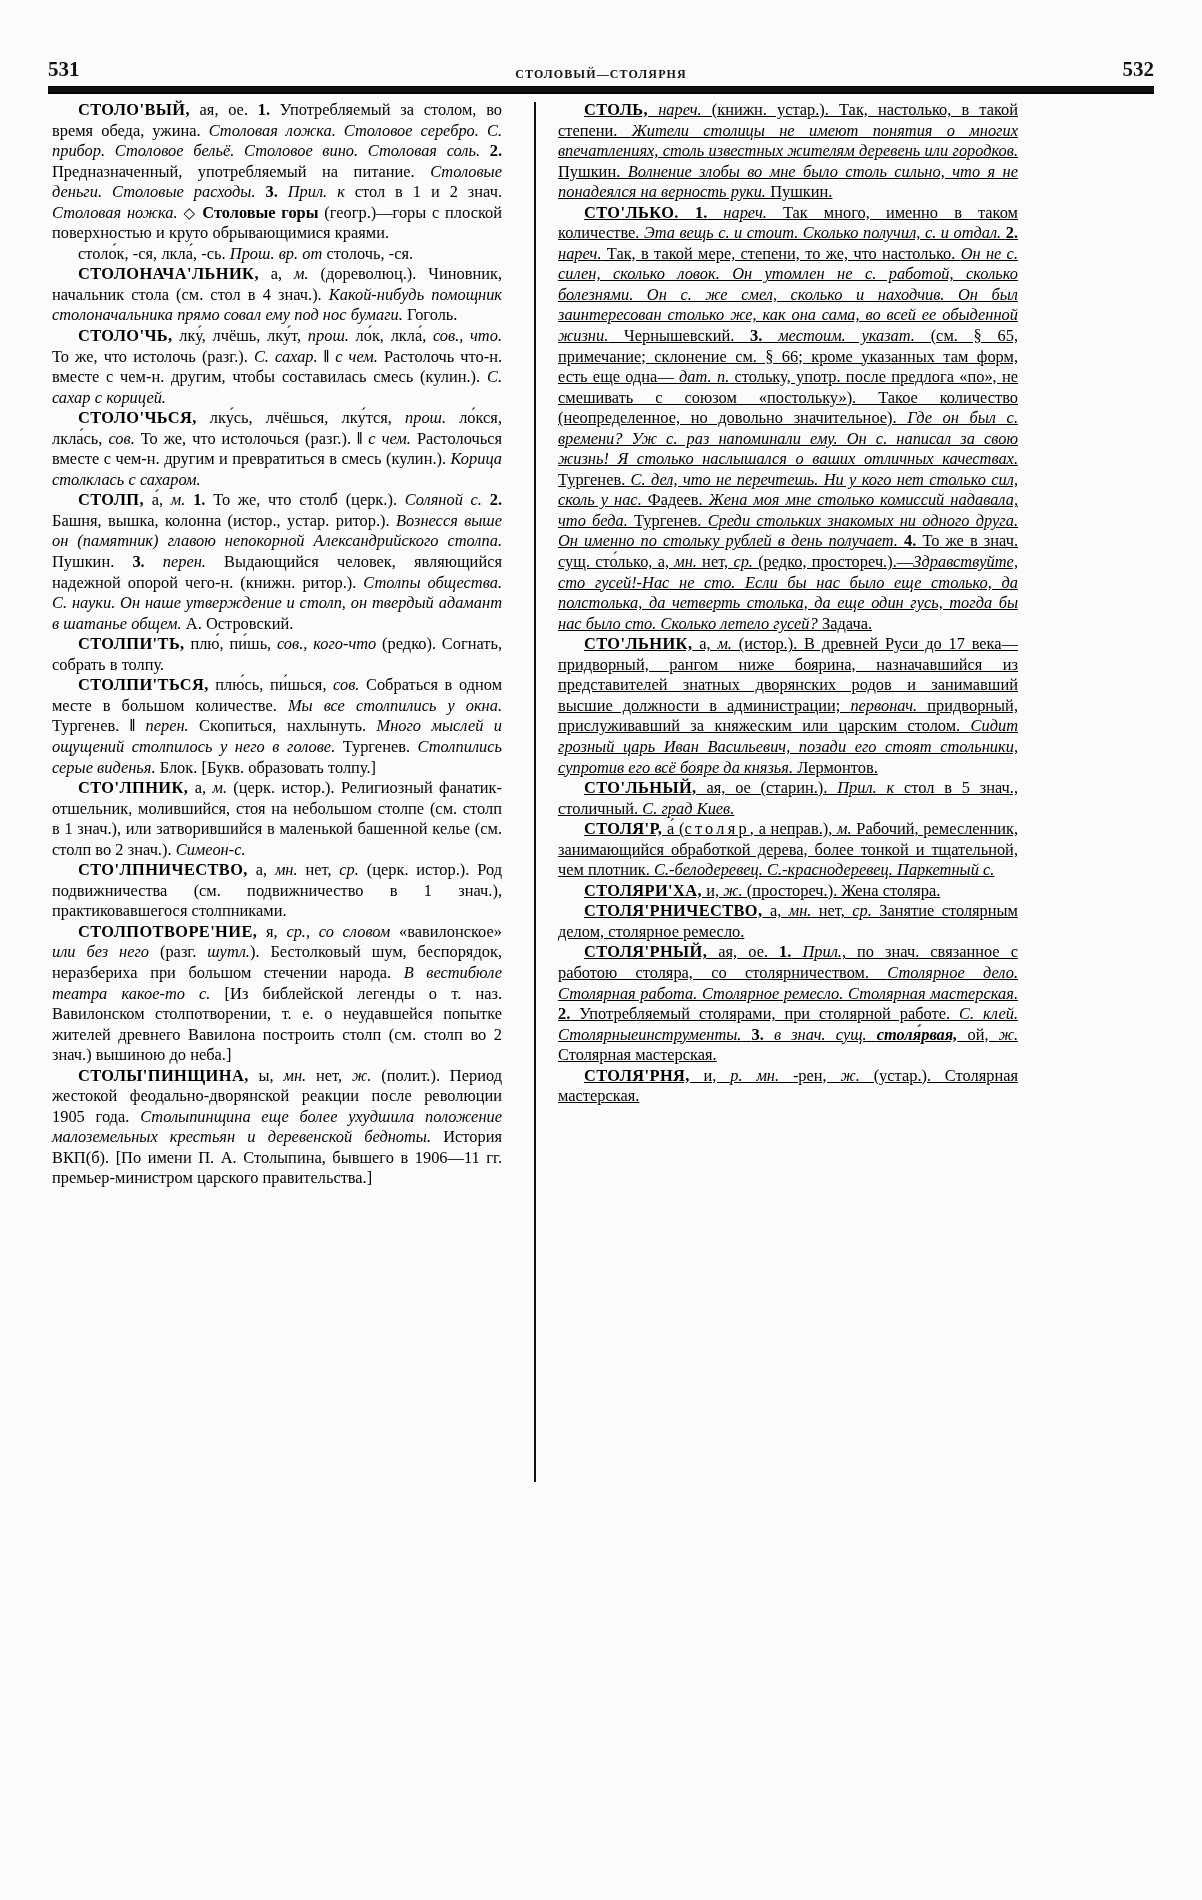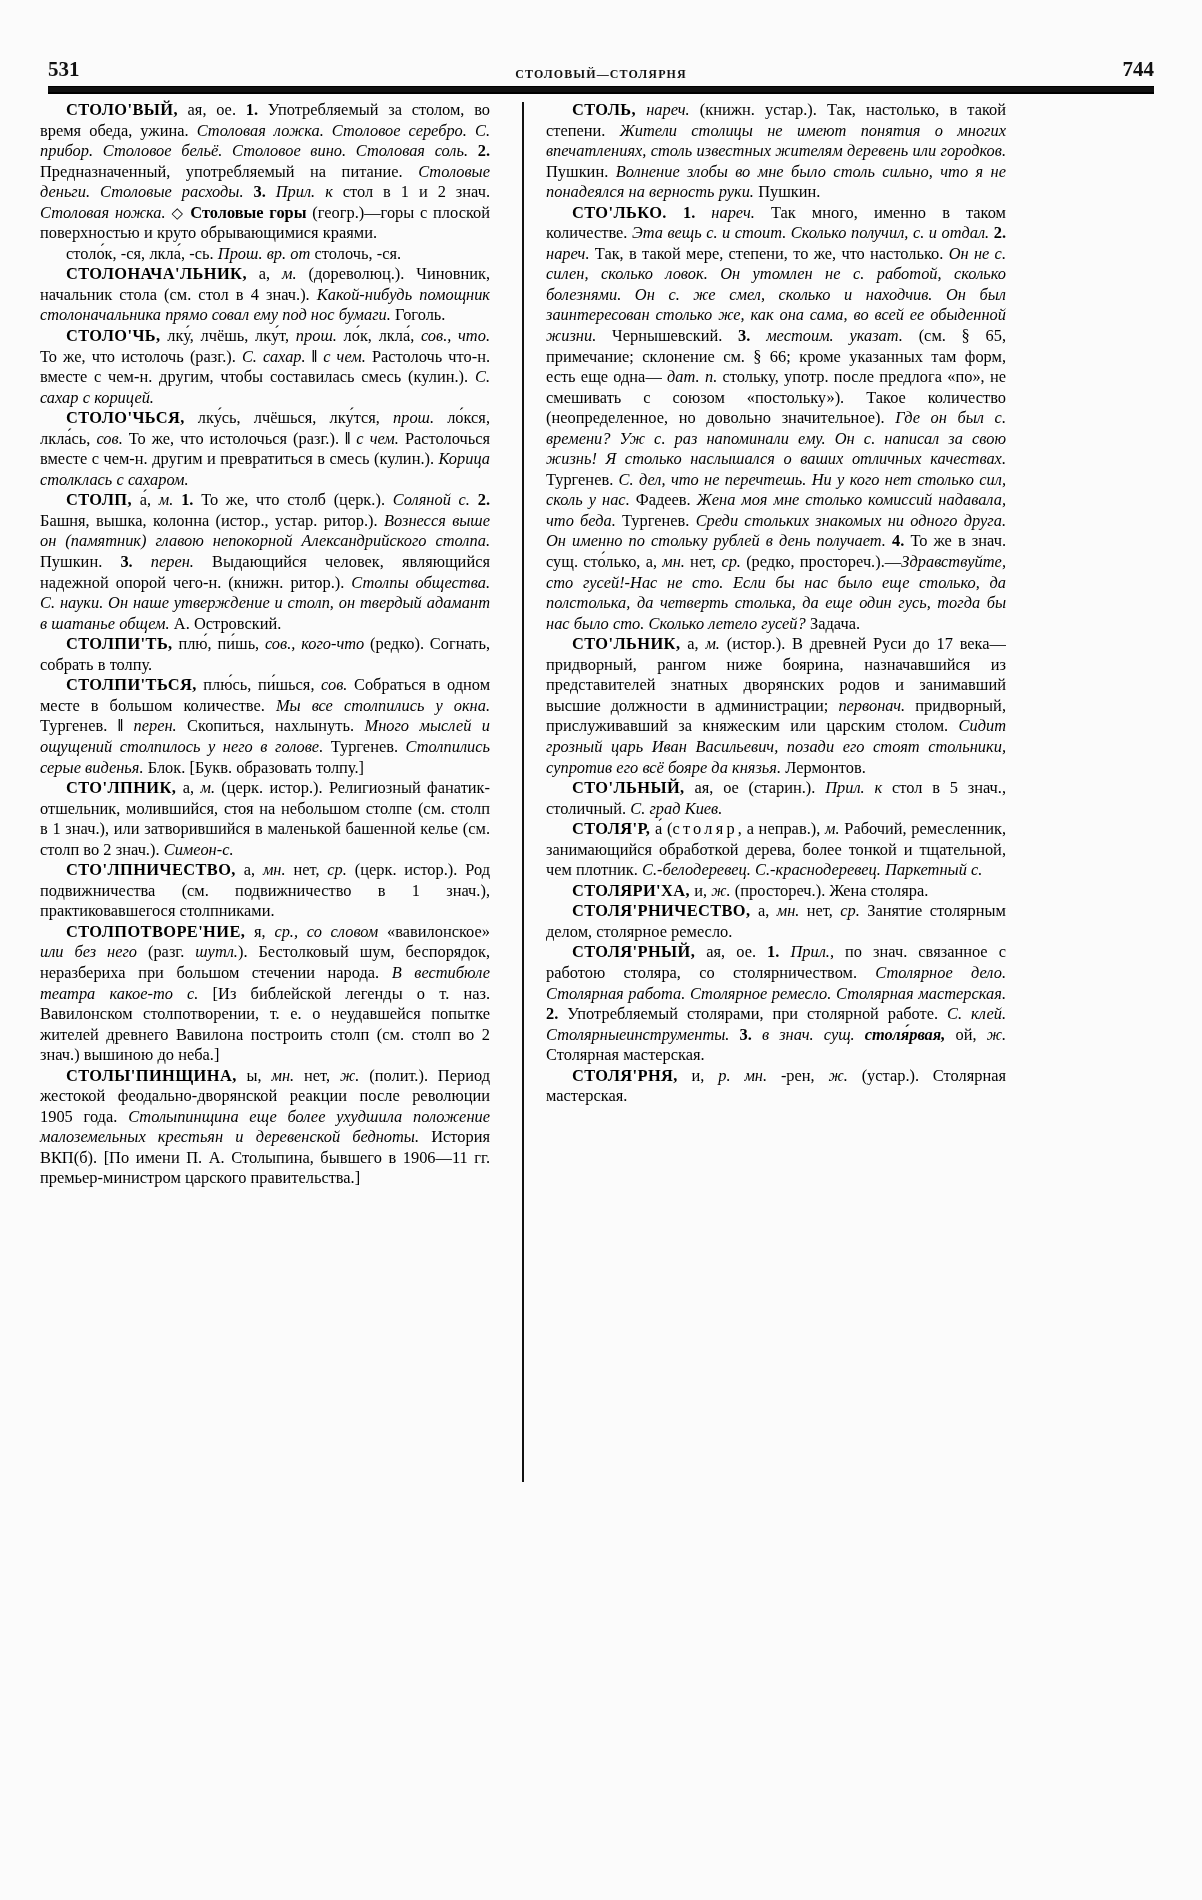--- a/index.html
+++ b/index.html
@@ -58,39 +58,39 @@
     width: 1106px;
     height: 5px;
     background: #111;
     border-top: 1px solid #000;
     border-bottom: 2px solid #000;
   }
 
   
   .columns {
     position: absolute;
-    left: 40px;
+    left: 52px;
     top: 100px;
     width: 1106px;
     height: 1752px;
     display: flex;
     gap: 6px;
   }
   .col {
     width: 476px;
     box-sizing: border-box;
     font-size: 16.4px;
     line-height: 20.55px;
     text-align: justify;
     text-justify: inter-word;
     hyphens: none;
     word-spacing: 0.1px;
   }
   .col-left  { padding-right: 26px; }
-  .col-right { padding-left: 16px; }
+  .col-right { padding-left: 16px; text-decoration: underline; }
   .col-divider {
     width: 2px;
     background: #111;
     margin: 2px 0 370px 0;
     flex: 0 0 2px;
   }
 
   
   .entry {
     margin: 0;
@@ -109,21 +109,21 @@
   .dia { font-weight: 700; font-size: 15px; }
 </style>
 </head>
 <body>
 
 <div class="page">
 
   <div class="running-head">
     <span class="folio">531</span>
     <span class="head-title">СТОЛОВЫЙ—СТОЛЯРНЯ</span>
-    <span class="folio">744</span>
+    <span class="folio">532</span>
   </div>
 
   <div class="rule"></div>
 
   <div class="columns">
     <div class="col col-left" id="col-left">
         <p class="entry"><span class="hw">СТОЛО'ВЫЙ,</span> ая, ое. <span class="b">1.</span> Употребляемый за столом, во время обеда, ужина. <span class="i">Столовая ложка. Столовое серебро. С. прибор. Столовое бельё. Столовое вино. Столовая соль.</span> <span class="b">2.</span> Предназначенный, употребляемый на питание. <span class="i">Столовые деньги. Столовые расходы.</span> <span class="b">3.</span> <span class="i">Прил. к</span> стол в 1 и 2 знач. <span class="i">Столовая ножка.</span> <span class="dia">◇</span> <span class="b">Столовые горы</span> (геогр.)—горы с плоской поверхностью и круто обрывающимися краями.</p>
         <p class="entry">столо́к, -ся, лкла́, -сь. <span class="i">Прош. вр. от</span> столочь, -ся.</p>
         <p class="entry"><span class="hw">СТОЛОНАЧА'ЛЬНИК,</span> а, <span class="i">м.</span> (дореволюц.). Чиновник, начальник стола (см. стол в 4 знач.). <span class="i">Какой-нибудь помощник столоначальника прямо совал ему под нос бумаги.</span> Гоголь.</p>
         <p class="entry"><span class="hw">СТОЛО'ЧЬ,</span> лку́, лчёшь, лку́т, <span class="i">прош.</span> ло́к, лкла́, <span class="i">сов., что.</span> То же, что истолочь (разг.). <span class="i">С. сахар.</span> <span class="b">‖</span> <span class="i">с чем.</span> Растолочь что-н. вместе с чем-н. другим, чтобы составилась смесь (кулин.). <span class="i">С. сахар с корицей.</span></p>

